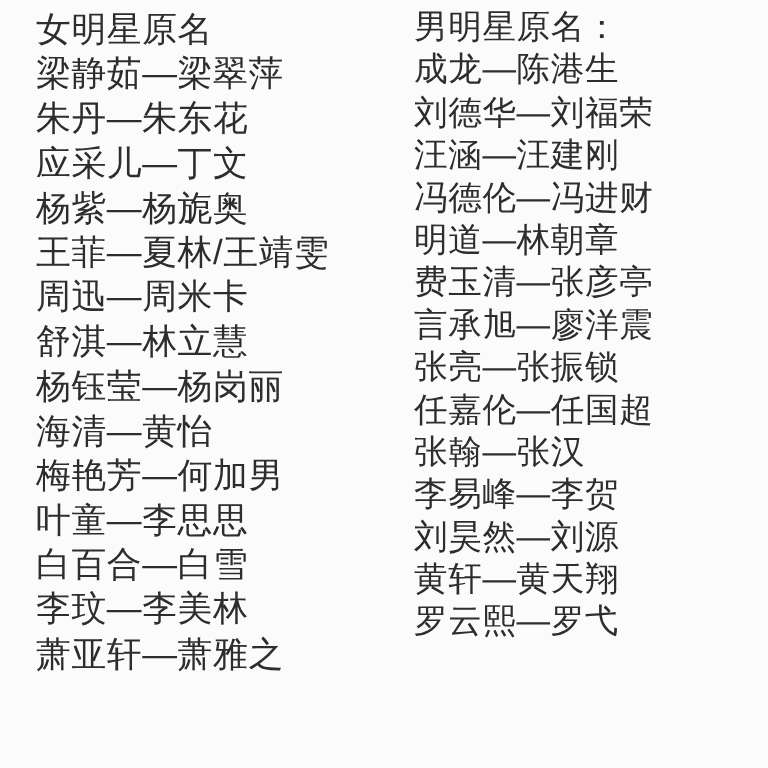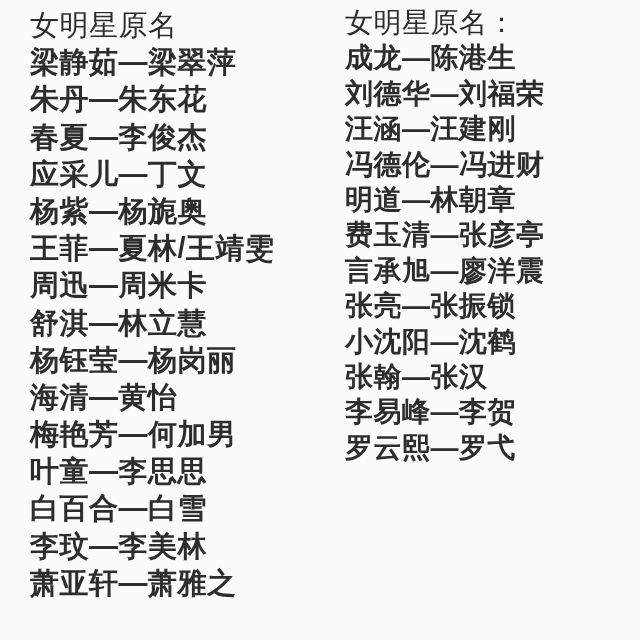--- a/index.html
+++ b/index.html
@@ -29,57 +29,58 @@
   }
   .col-left .line { height: 37.2px; line-height: 37.2px; }
   .col-right {
     left: 345px;
     padding-top: 5px;
     font-size: 28px;
   }
   .col-right .line { height: 35.4px; line-height: 35.4px; }
   .line {
     letter-spacing: 0.5px;
-    font-weight: 700;
+    font-weight: 400;
   }
   .header { font-weight: 500; }
 </style>
 </head>
 <body>
 
 <div class="page">
 
   <div class="col col-left">
     <div class="line header">女明星原名</div>
     <div class="line">梁静茹—梁翠萍</div>
     <div class="line">朱丹—朱东花</div>
-    <div class="line">春夏—李俊杰</div>
     <div class="line">应采儿—丁文</div>
     <div class="line">杨紫—杨旎奥</div>
     <div class="line">王菲—夏林/王靖雯</div>
     <div class="line">周迅—周米卡</div>
     <div class="line">舒淇—林立慧</div>
     <div class="line">杨钰莹—杨岗丽</div>
     <div class="line">海清—黄怡</div>
     <div class="line">梅艳芳—何加男</div>
     <div class="line">叶童—李思思</div>
     <div class="line">白百合—白雪</div>
     <div class="line">李玟—李美林</div>
     <div class="line">萧亚轩—萧雅之</div>
   </div>
 
   <div class="col col-right">
-    <div class="line header">女明星原名：</div>
+    <div class="line header">男明星原名：</div>
     <div class="line">成龙—陈港生</div>
     <div class="line">刘德华—刘福荣</div>
     <div class="line">汪涵—汪建刚</div>
     <div class="line">冯德伦—冯进财</div>
     <div class="line">明道—林朝章</div>
     <div class="line">费玉清—张彦亭</div>
     <div class="line">言承旭—廖洋震</div>
     <div class="line">张亮—张振锁</div>
-    <div class="line">小沈阳—沈鹤</div>
+    <div class="line">任嘉伦—任国超</div>
     <div class="line">张翰—张汉</div>
     <div class="line">李易峰—李贺</div>
+    <div class="line">刘昊然—刘源</div>
+    <div class="line">黄轩—黄天翔</div>
     <div class="line">罗云熙—罗弋</div>
   </div>
 
 </div>
 
 </body></html>

